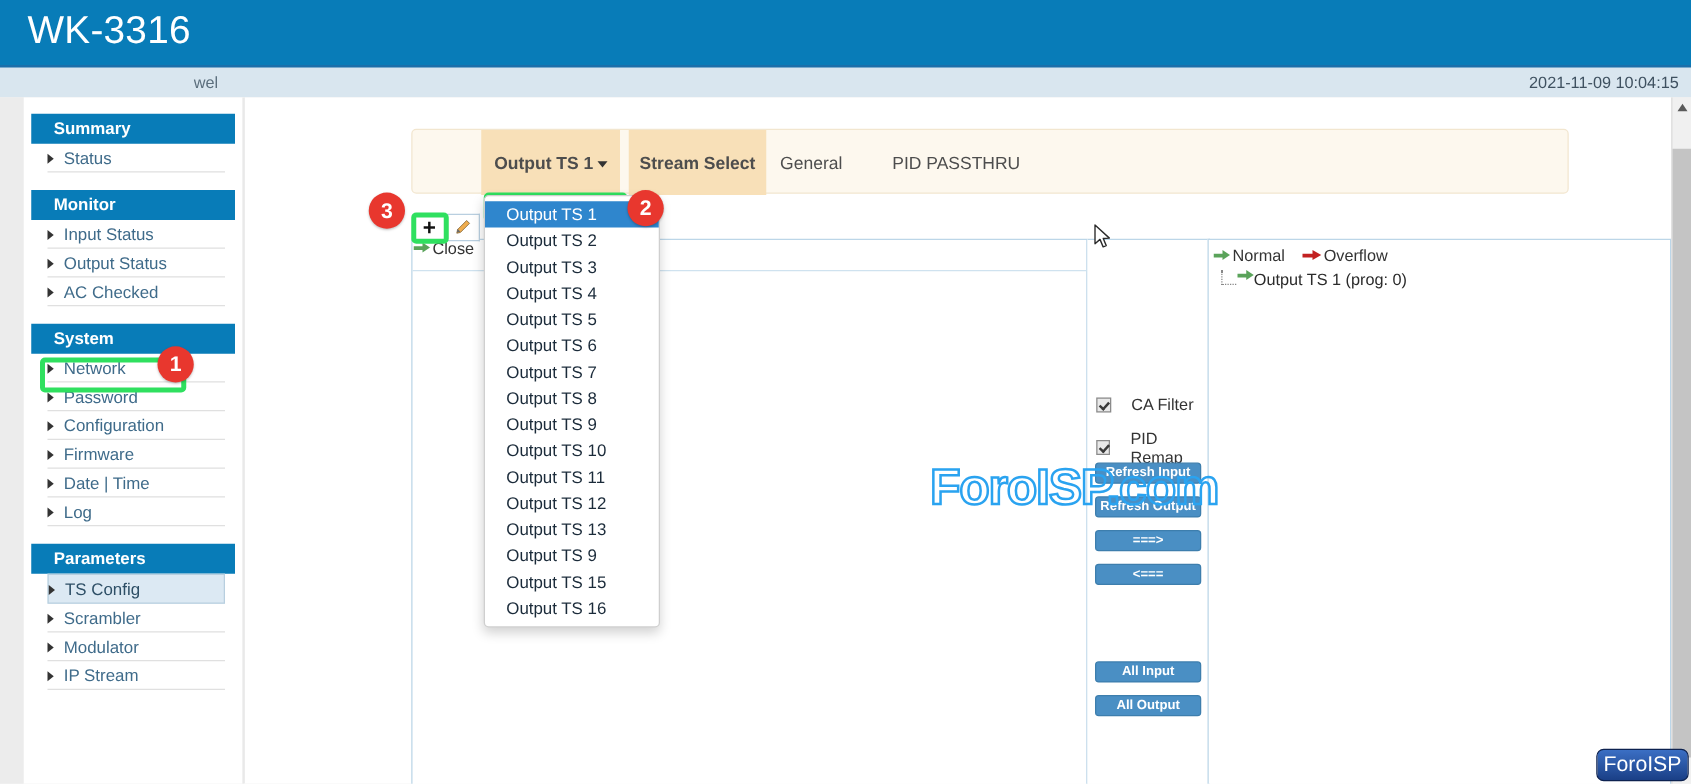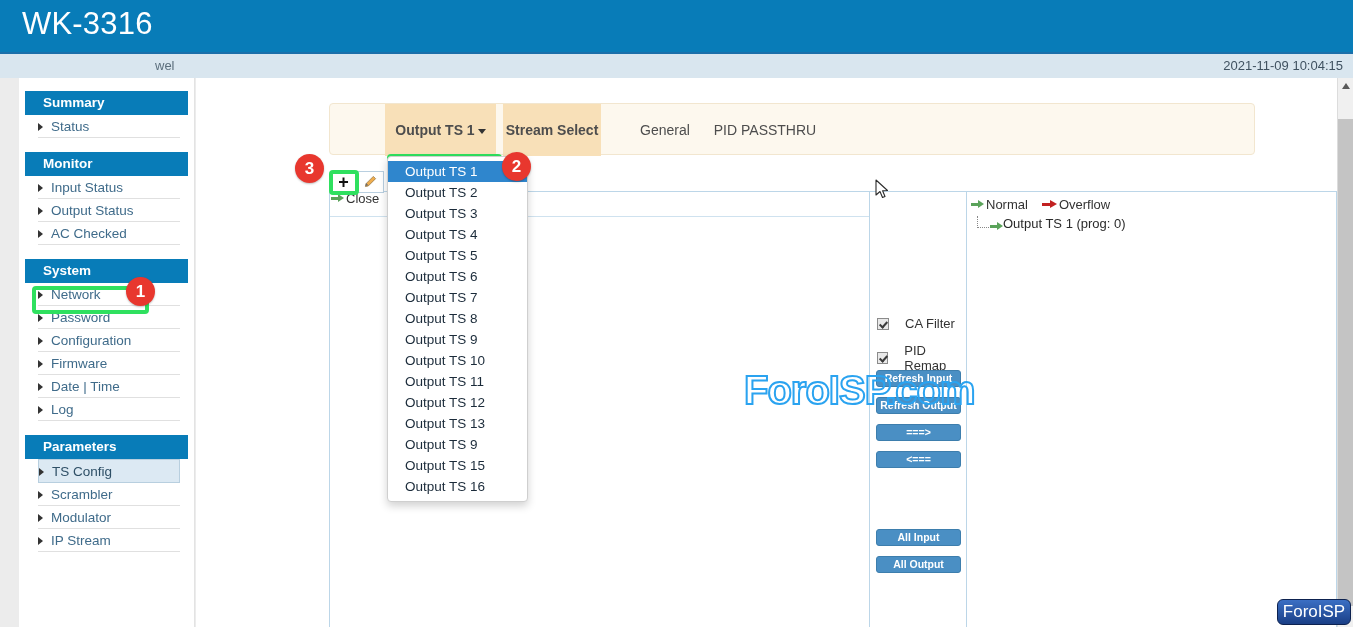--- a/index.html
+++ b/index.html
@@ -156,25 +156,25 @@
   .tab-ts .dcaret {
     display: inline-block;
     width: 0; height: 0;
     margin-left: 3px;
     border-top: 5px solid #333;
     border-left: 4px solid transparent;
     border-right: 4px solid transparent;
     vertical-align: middle;
   }
   .tab-stream {
-    left: 173px; width: 98px;
+    left: 173px; width: 110px;
     background: #f8e0b8;
     font-weight: bold;
   }
-  .tab-general { left: 296px; width: 78px; }
+  .tab-general { left: 280px; width: 78px; }
   .tab-pid { left: 365px; width: 140px; }
 
   
   .dropdown {
     position: absolute;
     left: 191px; top: 78px;
     width: 141px;
     background: #ffffff;
     border: 1px solid #cfcfcf;
     border-radius: 4px;
@@ -343,21 +343,21 @@
   }
   .arrow-red::after {
     content: ""; position: absolute; left: 8px; top: 0;
     width: 0; height: 0;
     border-left: 7px solid #c22121;
     border-top: 4.5px solid transparent;
     border-bottom: 4.5px solid transparent;
   }
   .tree-row {
     position: absolute; left: 10px; top: 24px;
-    display: flex; align-items: flex-end;
+    display: flex; align-items: flex-start;
     font-size: 13px; color: #2b2b2b;
   }
   .tree-elbow {
     display: inline-block;
     width: 12px; height: 12px;
     border-left: 1px dotted #888;
     border-bottom: 1px dotted #888;
     margin-right: 1px;
     margin-bottom: 3px;
   }

